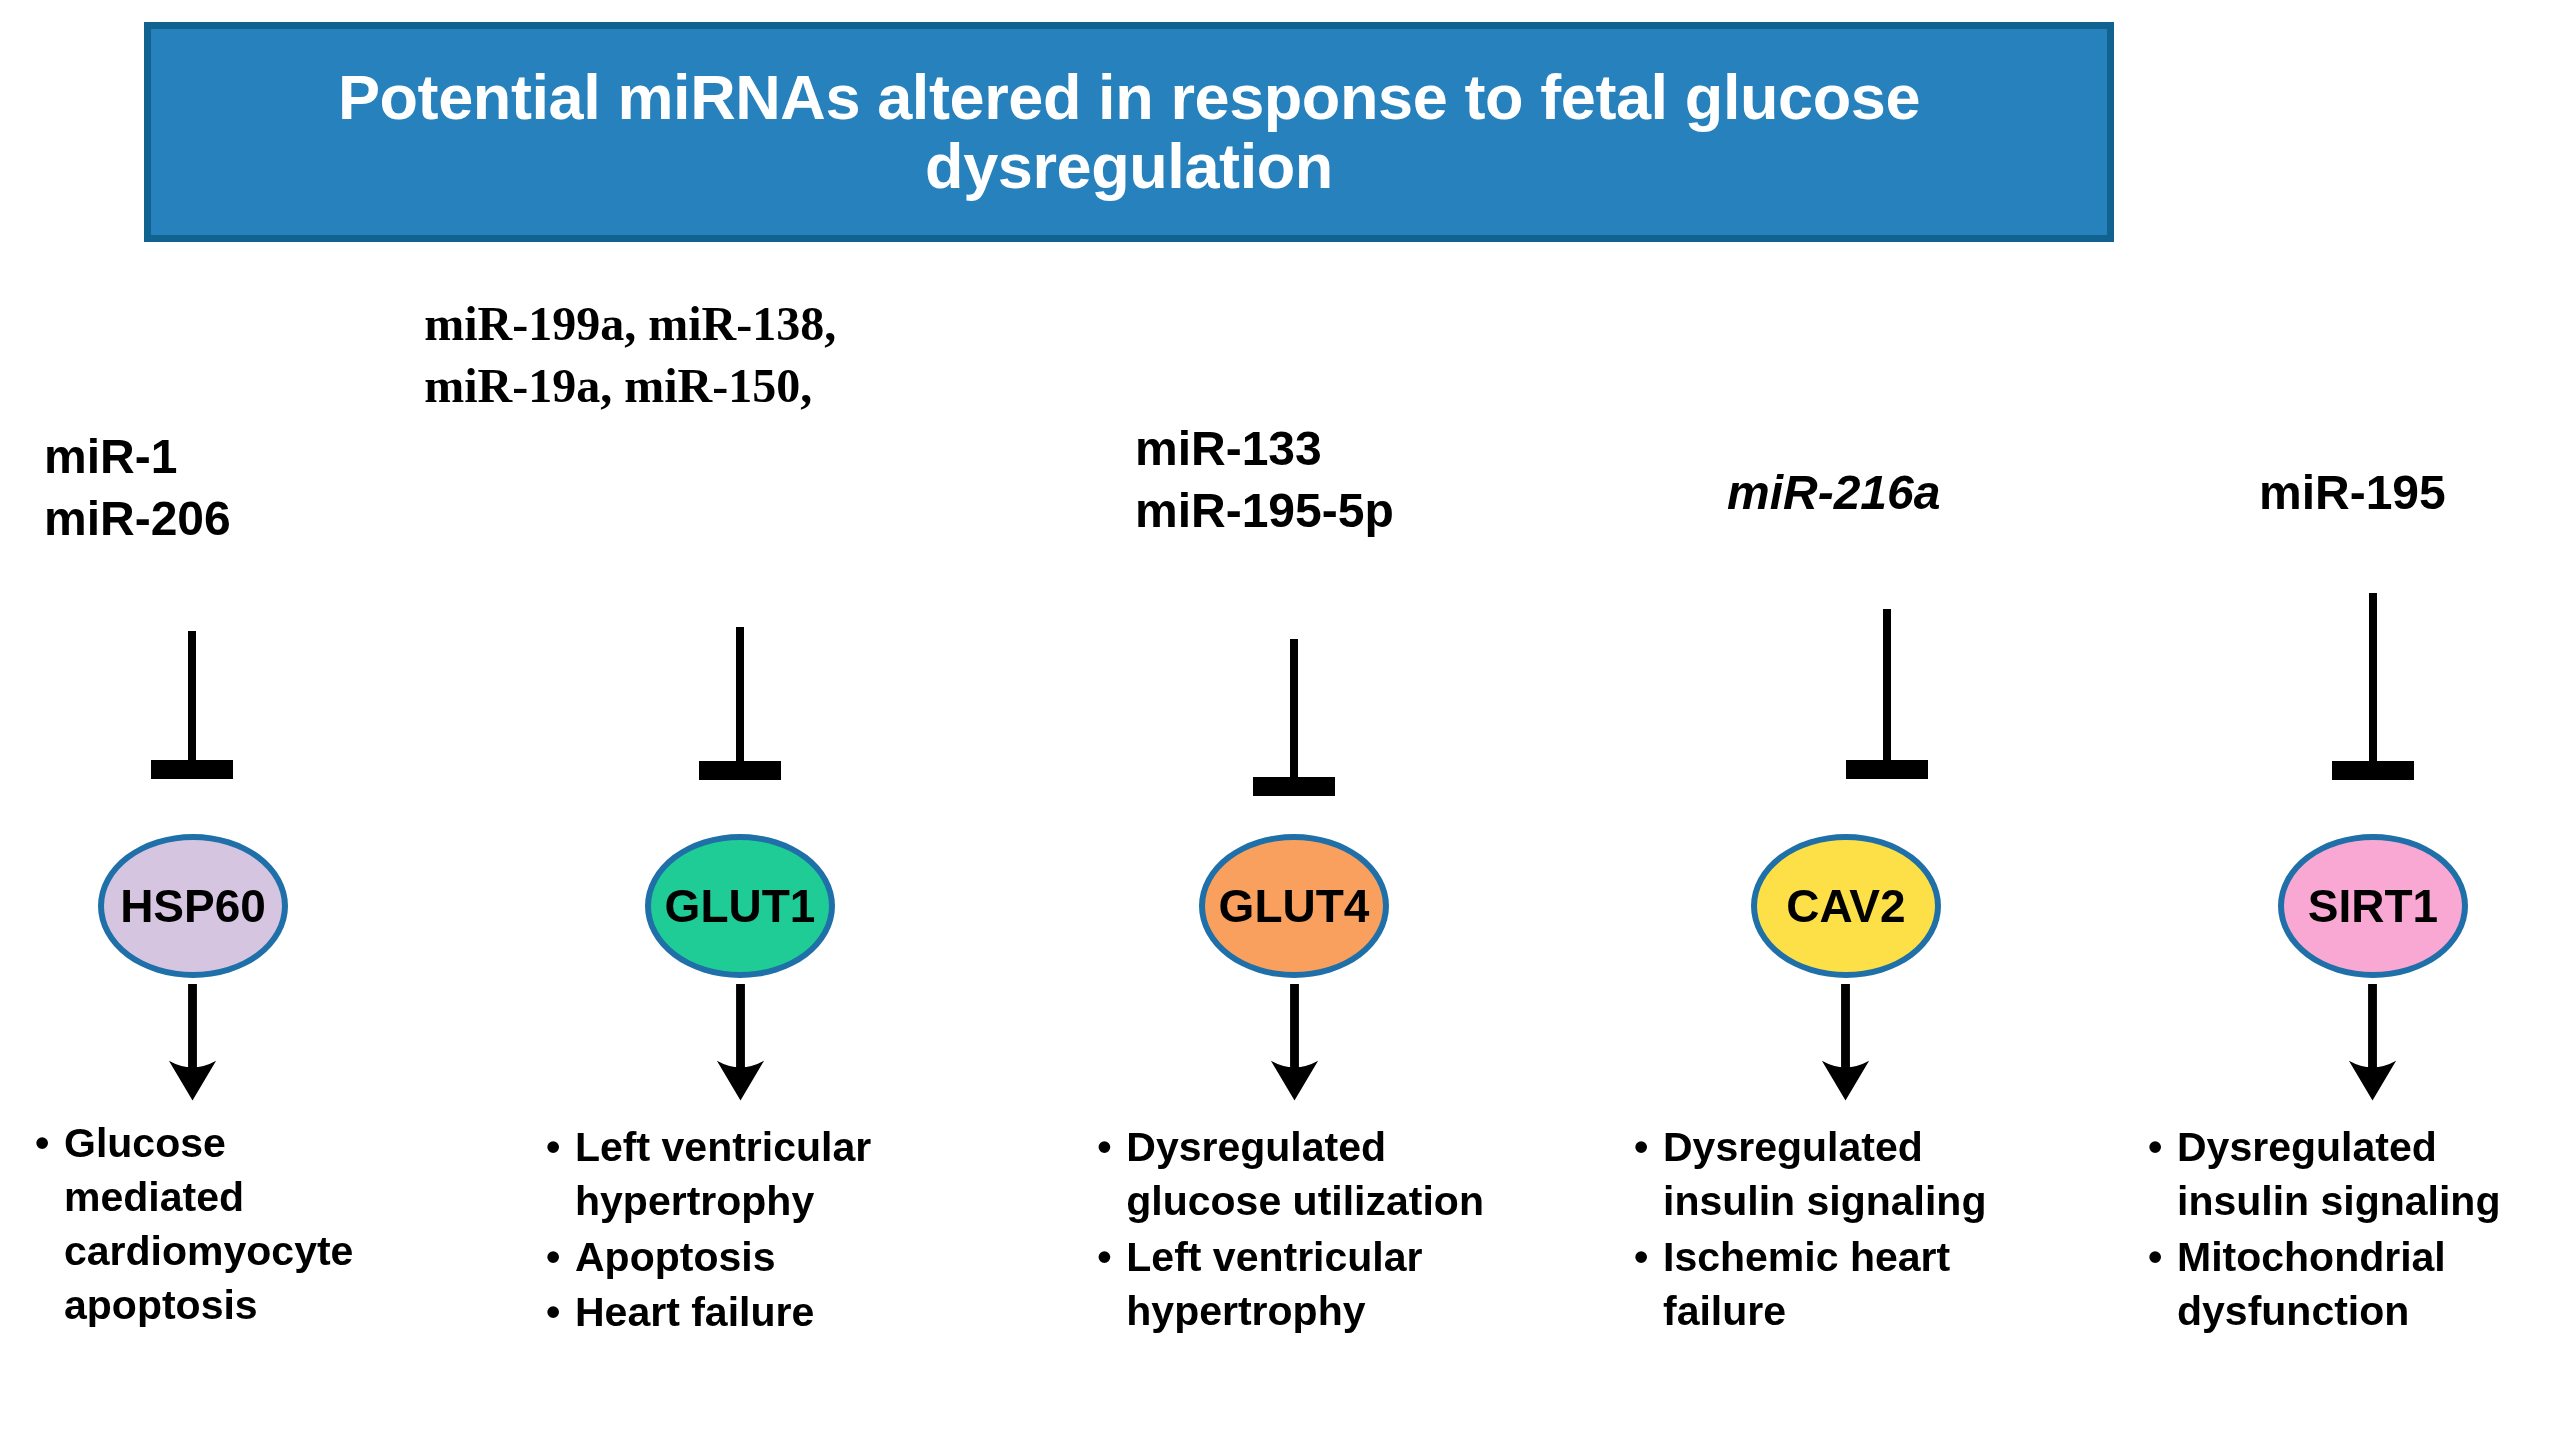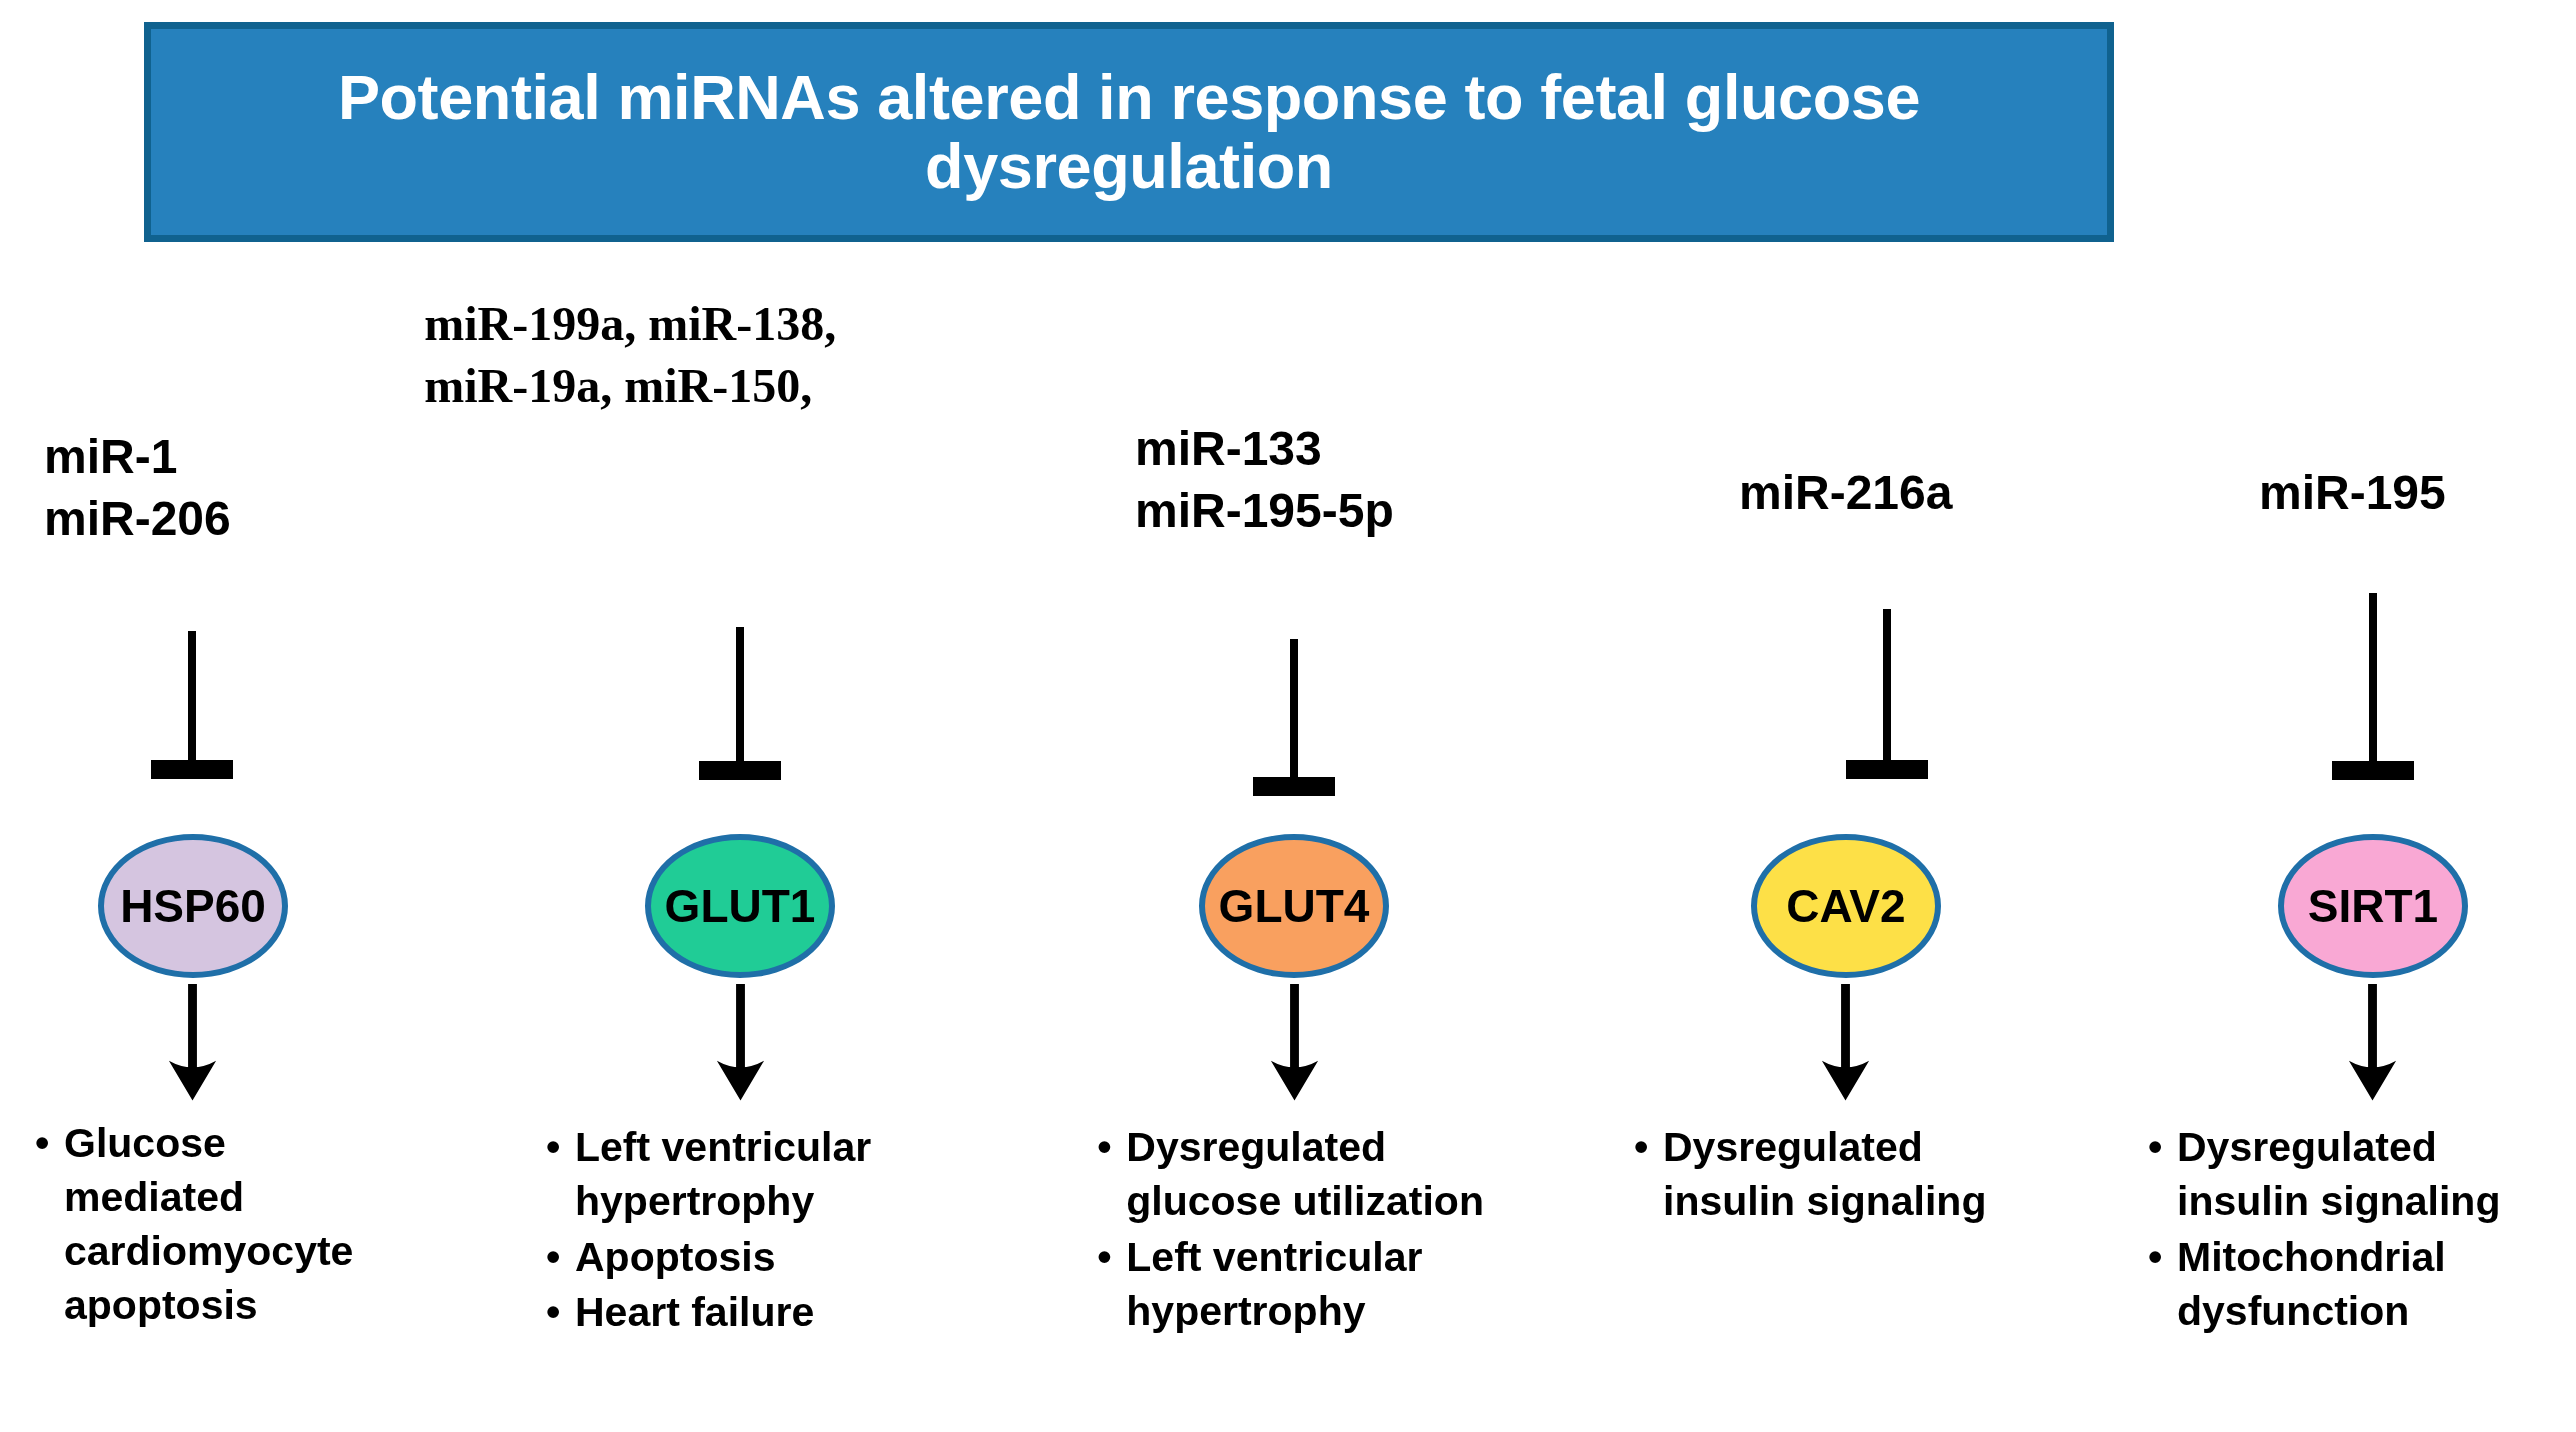--- a/index.html
+++ b/index.html
@@ -201,38 +201,39 @@
         <path d="M40 158 L8 104 Q40 122 72 104 Z" fill="#000000"></path>
       </svg>
     </div>
     <div class="outcomes" style="left:7.3px; top:878px; width:426px;">
       <span class="bullet-item">Dysregulated glucose utilization</span>
       <span class="bullet-item">Left ventricular hypertrophy</span>
     </div>
   </div>
 
   <div class="column" style="left:1631px; width:544px;">
-    <div class="mirna-label" style="left:108px; top:220px;">
+    <div class="mirna-label" style="left:96px; top:220px;font-style:italic;">
       <span class="mirna-line">miR-216a</span>
     </div>
     <div class="inhibit" style="left:215px; top:367px; width:82px; height:170px;">
       <div class="stem" style="height:153px;"></div>
       <div class="crossbar"></div>
     </div>
     <div class="node" style="left:120px; top:592px; background:#fde047;">
       <span class="node-label">CAV2</span>
     </div>
     <div class="arrow" style="left:185px; top:742px; width:59px; height:118px;">
       <svg width="59" height="118" viewBox="0 0 80 160">
         <rect x="34" y="0" width="12" height="118" fill="#000000"></rect>
         <path d="M40 158 L8 104 Q40 122 72 104 Z" fill="#000000"></path>
       </svg>
     </div>
     <div class="outcomes" style="left:0px; top:878px; width:426px;">
       <span class="bullet-item">Dysregulated insulin signaling</span>
+      <span class="bullet-item">Ischemic heart failure</span>
     </div>
   </div>
 
   <div class="column" style="left:2145px; width:431px;">
     <div class="mirna-label" style="left:114px; top:220px;">
       <span class="mirna-line">miR-195</span>
     </div>
     <div class="inhibit" style="left:187px; top:351px; width:82px; height:187px;">
       <div class="stem" style="height:169px;"></div>
       <div class="crossbar"></div>

